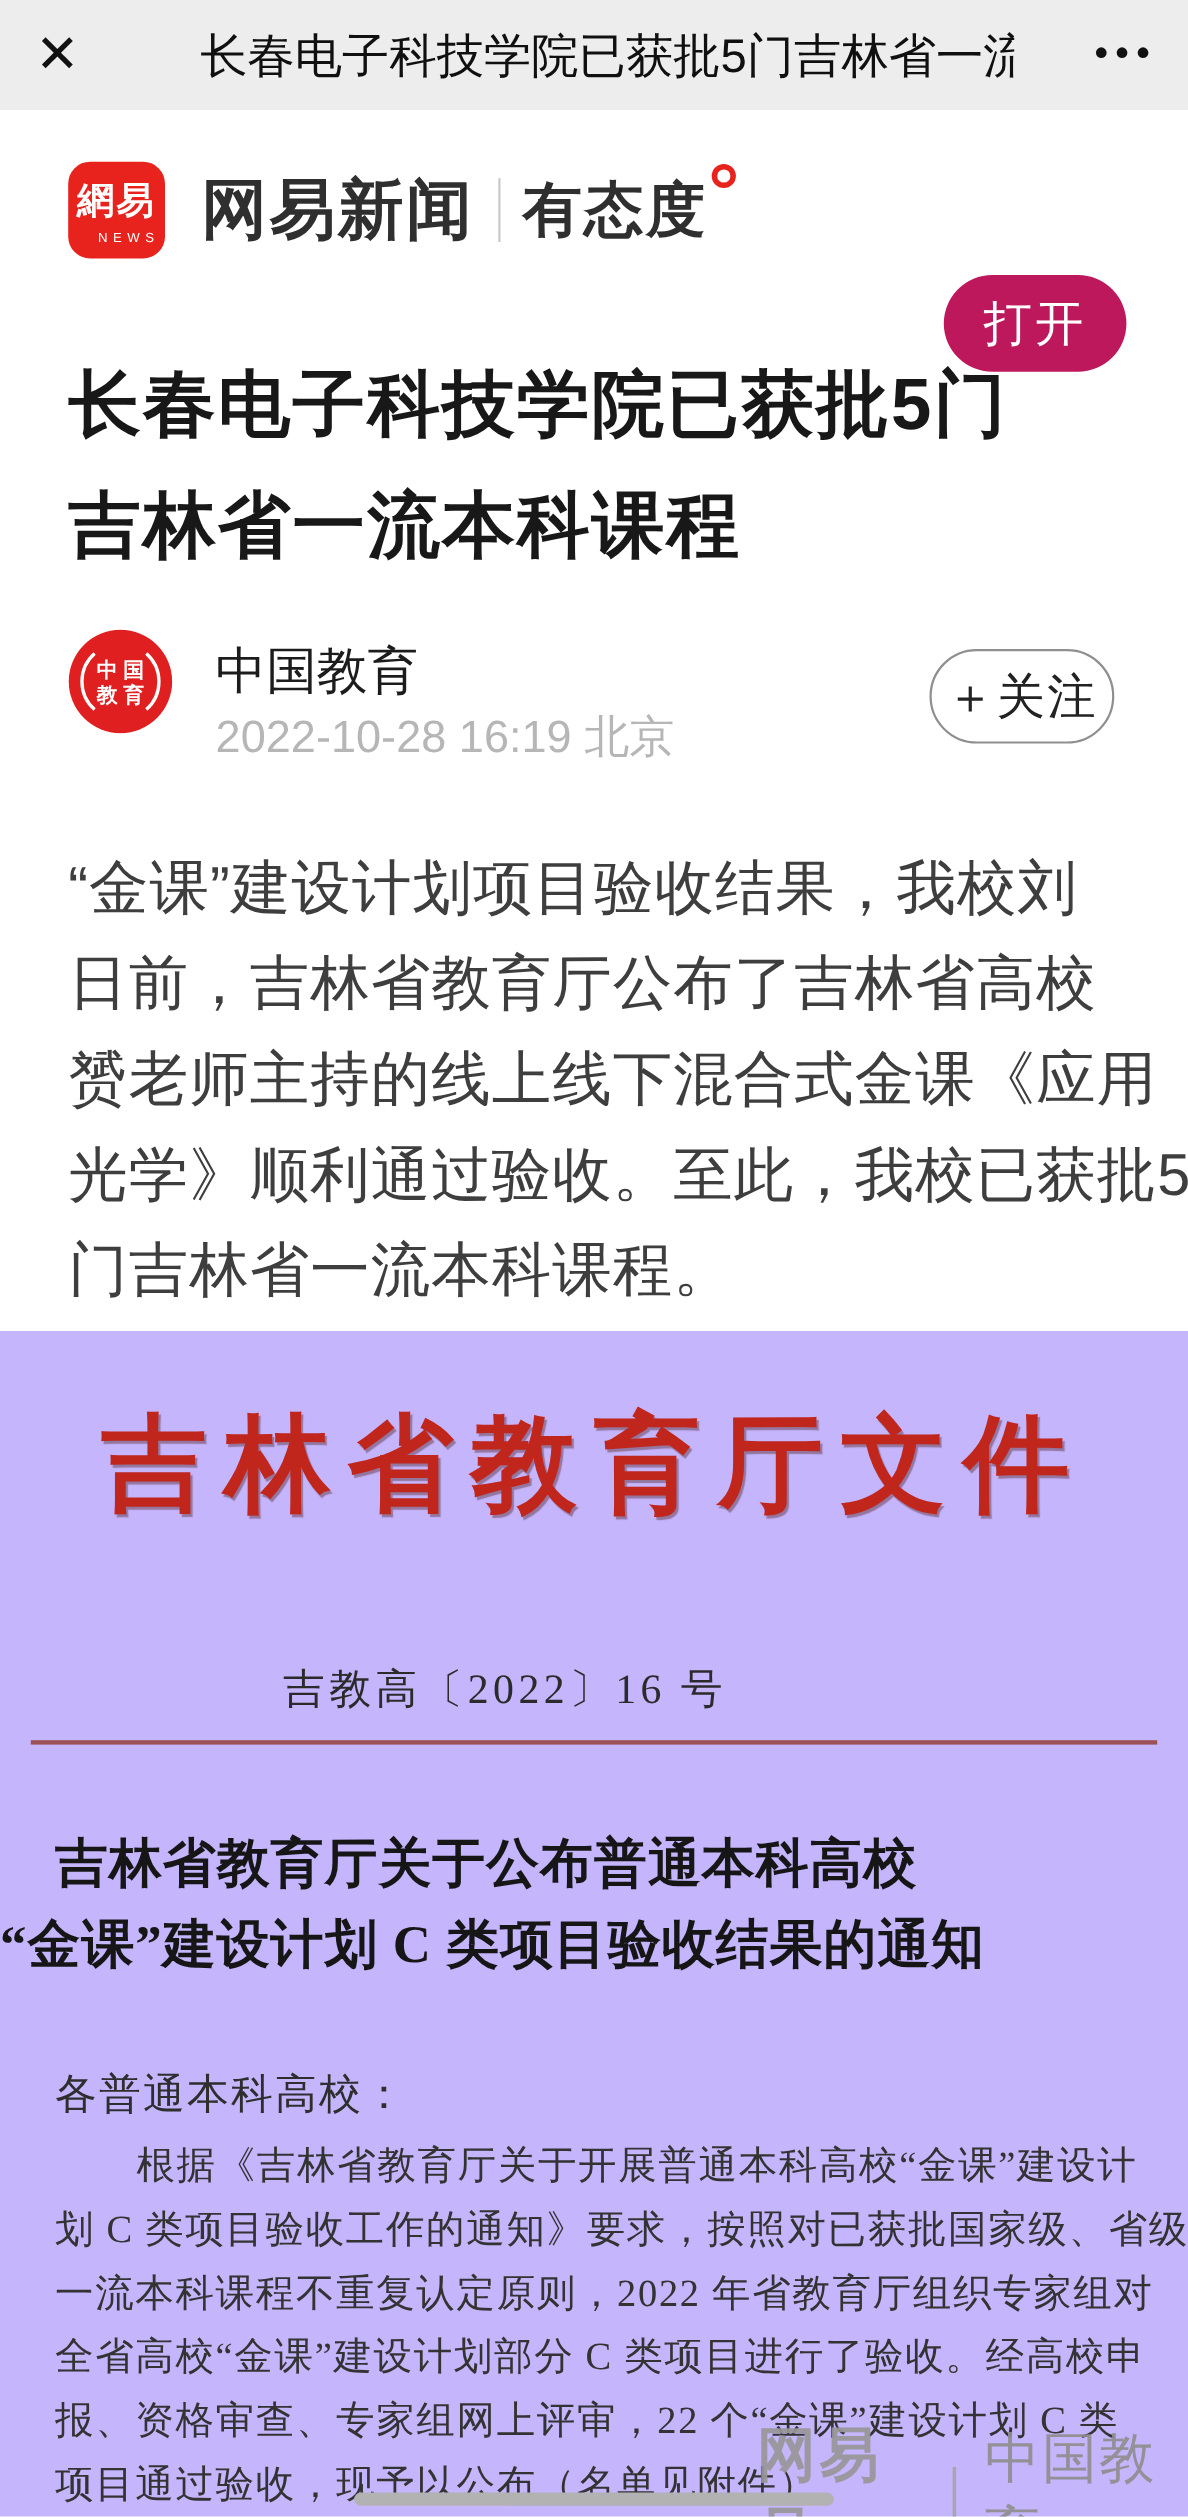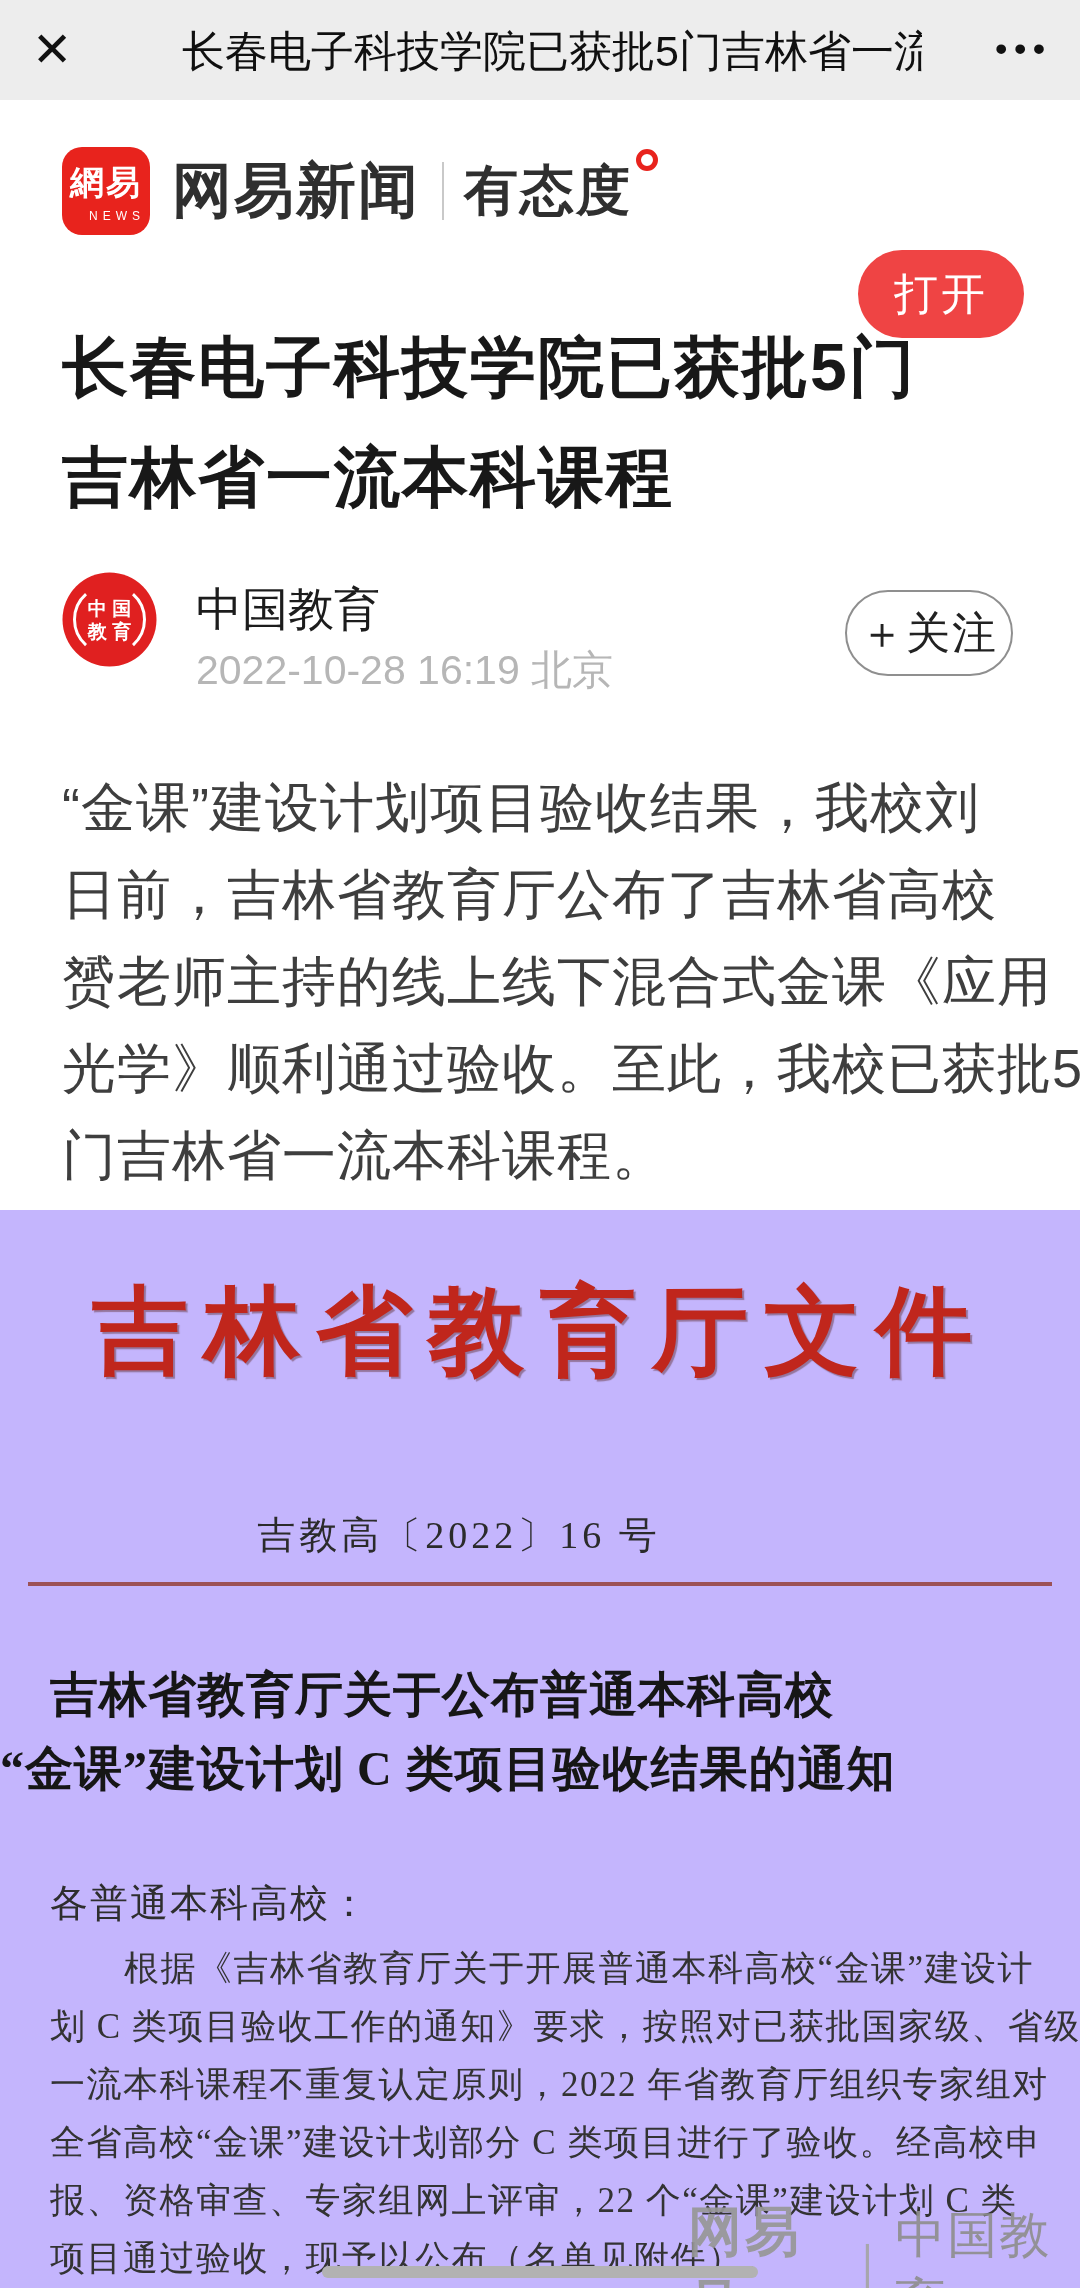--- a/index.html
+++ b/index.html
@@ -29,30 +29,30 @@
   
   .banner { position:absolute; top:100px; left:0; width:1080px; height:185px; background:#fff; }
   .ne-logo {
     position:absolute; left:62px; top:47px; width:88px; height:88px;
     background:#e8231d; border-radius:20px; color:#fff;
     display:flex; flex-direction:column; align-items:center; justify-content:center;
   }
   .ne-logo .cn { font-size:34px; font-weight:700; letter-spacing:2px; font-family:"Liberation Serif", serif; }
   .ne-logo .en { font-size:12px; letter-spacing:5px; margin-top:3px; font-weight:400;padding-left:22px; }
   .brand-row { position:absolute; left:172px; top:47px; height:88px; display:flex; align-items:center; }
-  .brand-name { font-size:60px; font-weight:700; color:#2f2f2f; letter-spacing:2px; }
+  .brand-name { font-size:60px; font-weight:700; color:#2f2f2f; letter-spacing:2px;margin-left:11px; }
   .brand-divider { width:2px; height:58px; background:#c9c9c9; margin:0 20px 0 22px; }
   .brand-slogan { font-size:54px; font-weight:700; color:#2f2f2f; position:relative; letter-spacing:2px; }
   .degree-dot {
     position:absolute; right:-26px; top:-6px; width:12px; height:12px;
     border:5px solid #e8231d; border-radius:50%;
   }
   .open-btn {
     position:absolute; left:858px; top:150px; width:166px; height:88px;
-    background:#ef4444; border:none; border-radius:44px; color:#fff;
+    background:#be185d; border:none; border-radius:44px; color:#fff;
     font-size:44px; font-family:"Liberation Sans", sans-serif;
     display:flex; align-items:center; justify-content:center; letter-spacing:3px;
   }
   
   .article-title {
     position:absolute; left:62px; top:312px; width:980px;
     font-size:66px; line-height:110px; font-weight:700; color:#181818;
     letter-spacing:2px;
   }
   

